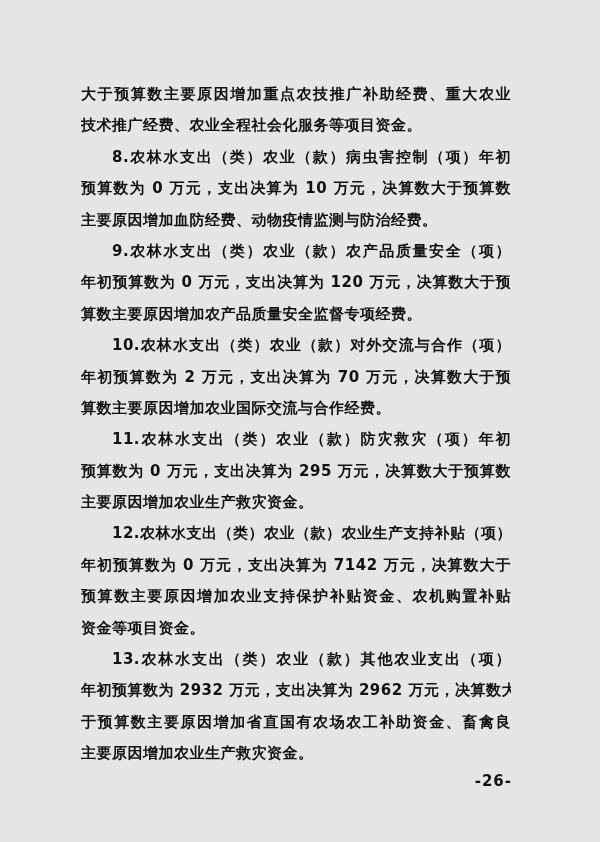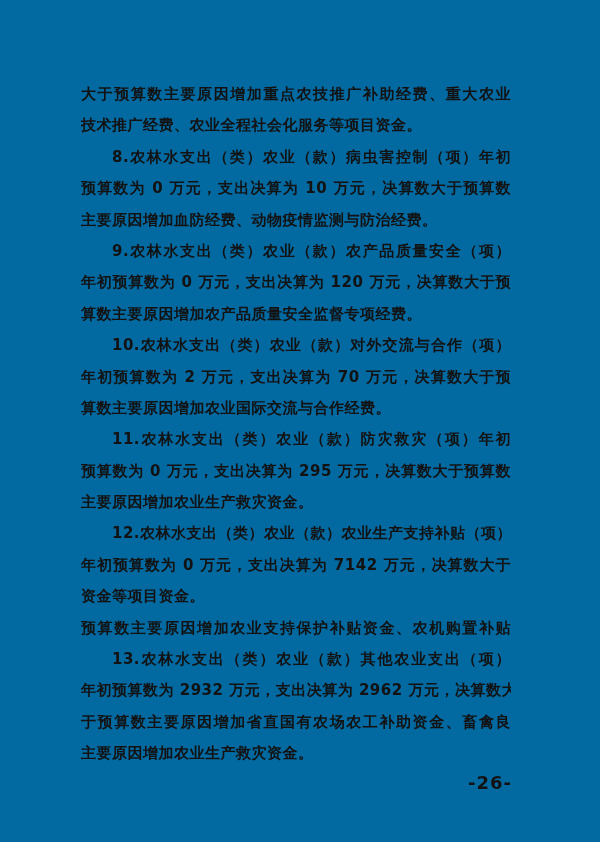--- a/index.html
+++ b/index.html
@@ -7,21 +7,21 @@
     padding: 0;
     width: 600px;
     height: 842px;
     background: #ffffff;
     overflow: hidden;
   }
   .page {
     position: relative;
     width: 600px;
     height: 842px;
-    background: #0369a1;
+    background: #e5e5e5;
     font-family: "DejaVu Sans", sans-serif;
   }
   .text-block {
     position: absolute;
     left: 81px;
     top: 79px;
     width: 430px;
     font-weight: 700;
     color: #121212;
     font-size: 15px;
@@ -40,21 +40,21 @@
   }
   .line.end {
     text-align: center;
     text-align-last: left;
   }
   .page-number {
     position: absolute;
     top: 772px;
     right: 88px;
     font-weight: 700;
-    font-size: 18px;
+    font-size: 15px;
     color: #121212;
     letter-spacing: 1px;
   }
 </style>
 </head>
 <body>
 
 <div class="page">
   <div class="text-block">
     <div class="line">大于预算数主要原因增加重点农技推广补助经费、重大农业</div>
@@ -66,21 +66,21 @@
     <div class="line">年初预算数为 0 万元，支出决算为 120 万元，决算数大于预</div>
     <div class="line end">算数主要原因增加农产品质量安全监督专项经费。</div>
     <div class="line indent">10.农林水支出（类）农业（款）对外交流与合作（项）</div>
     <div class="line">年初预算数为 2 万元，支出决算为 70 万元，决算数大于预</div>
     <div class="line end">算数主要原因增加农业国际交流与合作经费。</div>
     <div class="line indent">11.农林水支出（类）农业（款）防灾救灾（项）年初</div>
     <div class="line">预算数为 0 万元，支出决算为 295 万元，决算数大于预算数</div>
     <div class="line end">主要原因增加农业生产救灾资金。</div>
     <div class="line indent">12.农林水支出（类）农业（款）农业生产支持补贴（项）</div>
     <div class="line">年初预算数为 0 万元，支出决算为 7142 万元，决算数大于</div>
+    <div class="line">预算数主要原因增加农业支持保护补贴资金、农机购置补贴</div>
     <div class="line end">资金等项目资金。</div>
-    <div class="line">预算数主要原因增加农业支持保护补贴资金、农机购置补贴</div>
     <div class="line indent">13.农林水支出（类）农业（款）其他农业支出（项）</div>
     <div class="line">年初预算数为 2932 万元，支出决算为 2962 万元，决算数大</div>
     <div class="line">于预算数主要原因增加省直国有农场农工补助资金、畜禽良</div>
     <div class="line end">主要原因增加农业生产救灾资金。</div>
   </div>
   <div class="page-number">-26-</div>
 </div>
 
 </body></html>

